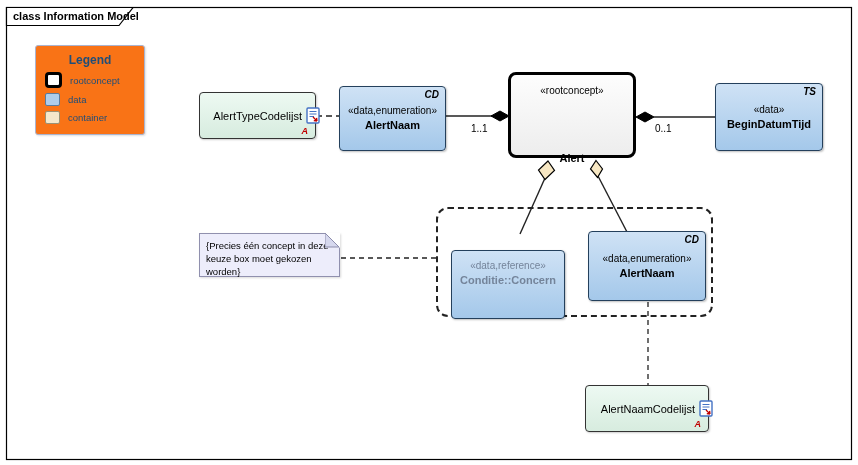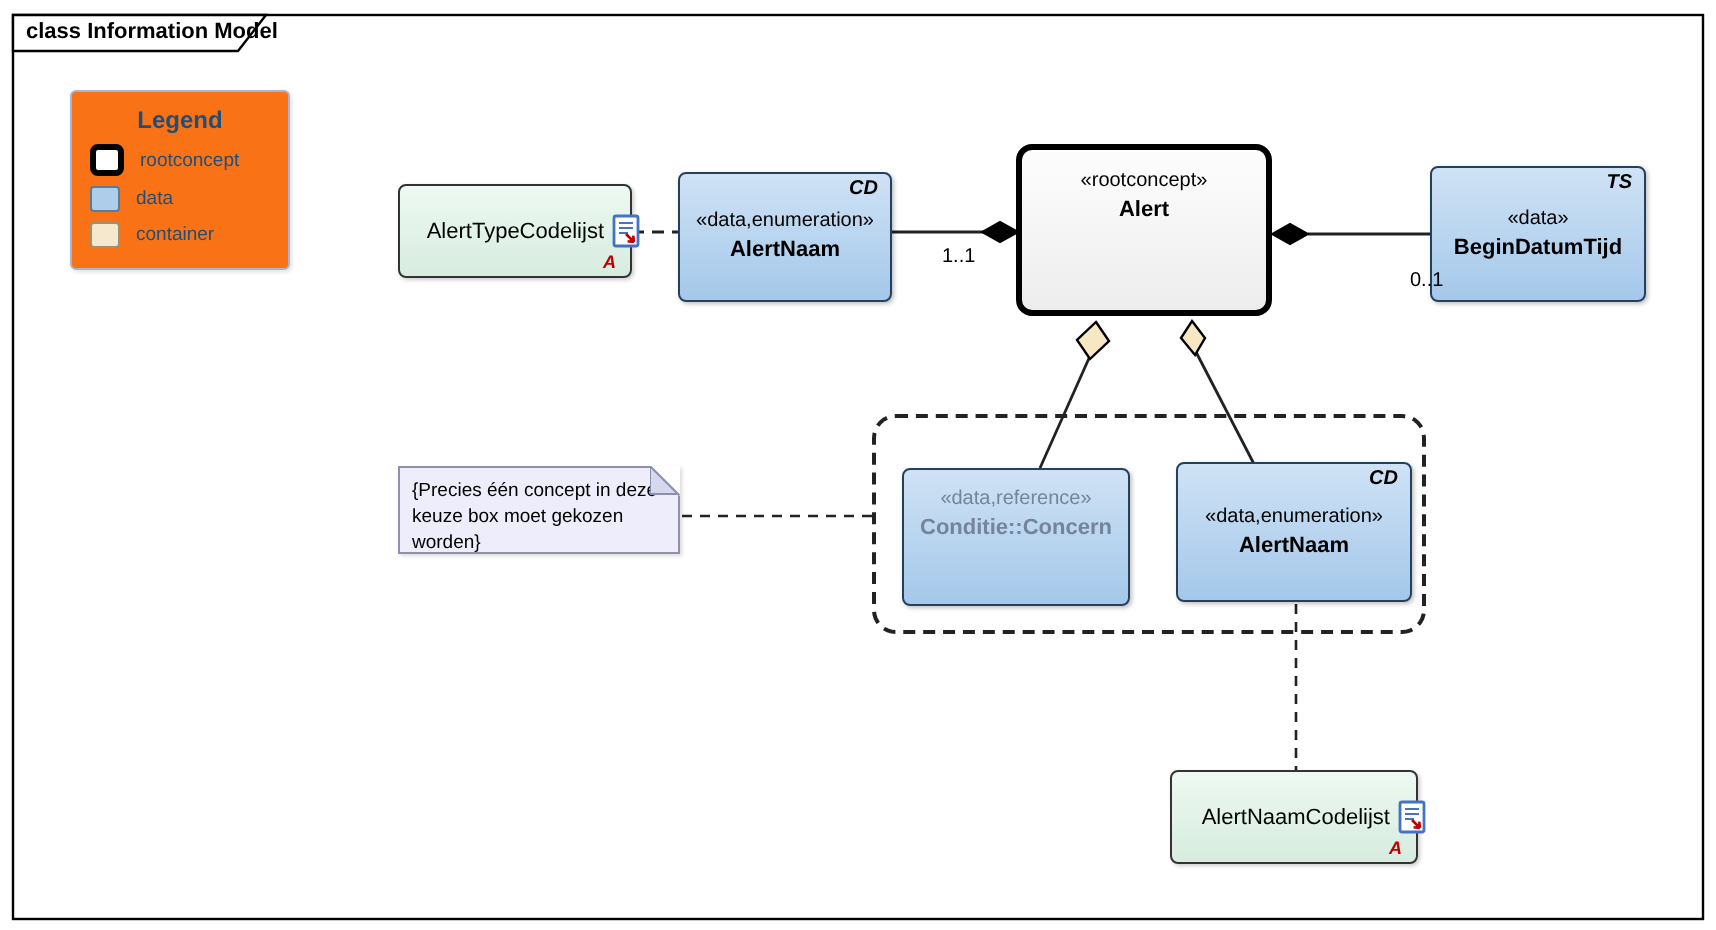--- a/index.html
+++ b/index.html
@@ -44,21 +44,21 @@
     background:linear-gradient(180deg,#edf9f2 0%,#d7ecdf 100%);
     border:1.5px solid #333;border-radius:4px;
     box-shadow:1px 1px 2px rgba(0,0,0,0.2);
   }
   .stereotype{font-size:10px;line-height:12px;}
   .node-name{font-size:11px;font-weight:bold;line-height:13px;}
   .muted .stereotype,.muted .node-name{color:#74849a;}
   .corner-tag{
     position:absolute;top:2px;right:6px;font-size:10px;font-style:italic;font-weight:bold;
   }
-  .top-align .node-inner{justify-content:flex-start;padding-top:10px;}
+  .top-align .node-inner{justify-content:space-between;padding-top:10px;}
   .codelist .node-inner{flex-direction:row;padding:0 6px 0 6px;gap:4px;}
   .codelist-name{flex:1;text-align:right;font-size:11px;font-weight:normal;}
   .marker-a{
     position:absolute;bottom:2px;right:7px;color:#c00000;
     font-size:9px;font-weight:bold;font-style:italic;
   }
   .doc-icon{flex:0 0 auto;}
   
   .choice-container{
     position:absolute;left:436px;top:207px;width:277px;height:110px;
@@ -155,21 +155,21 @@
   <div class="node blue" style="left:715px;top:83px;width:108px;height:68px;">
     <div class="node-inner">
       <span class="corner-tag">TS</span>
       <span class="stereotype">«data»</span>
       <span class="node-name">BeginDatumTijd</span>
     </div>
   </div>
 
   <div class="choice-container"></div>
 
-  <div class="node blue muted" style="left:451px;top:234px;width:114px;height:69px;">
+  <div class="node blue muted" style="left:451px;top:250px;width:114px;height:69px;">
     <div class="node-inner" style="justify-content:flex-start;padding-top:9px;">
       <span class="stereotype">«data,reference»</span>
       <span class="node-name">Conditie::Concern</span>
     </div>
   </div>
 
   <div class="node blue" style="left:588px;top:231px;width:118px;height:70px;">
     <div class="node-inner">
       <span class="corner-tag">CD</span>
       <span class="stereotype">«data,enumeration»</span>
@@ -193,15 +193,15 @@
 
   <div class="note">
     <span>{Precies één concept in deze keuze box moet gekozen worden}</span>
     <svg class="note-fold" width="15" height="15" viewBox="0 0 15 15">
       <path d="M0,0 L15,15 L15,0 Z" fill="#ffffff"></path>
       <path d="M0,0 L14,14 L0,14 Z" fill="#d6d8ee" stroke="#8d8dac" stroke-width="1"></path>
     </svg>
   </div>
 
   <div class="edge-label" style="left:451px;top:123px;margin-left:20px;">1..1</div>
-  <div class="edge-label" style="left:705px;top:123px;margin-top:12px;">0..1</div>
+  <div class="edge-label" style="left:655px;top:123px;">0..1</div>
 
 </div>
 
 </body></html>

